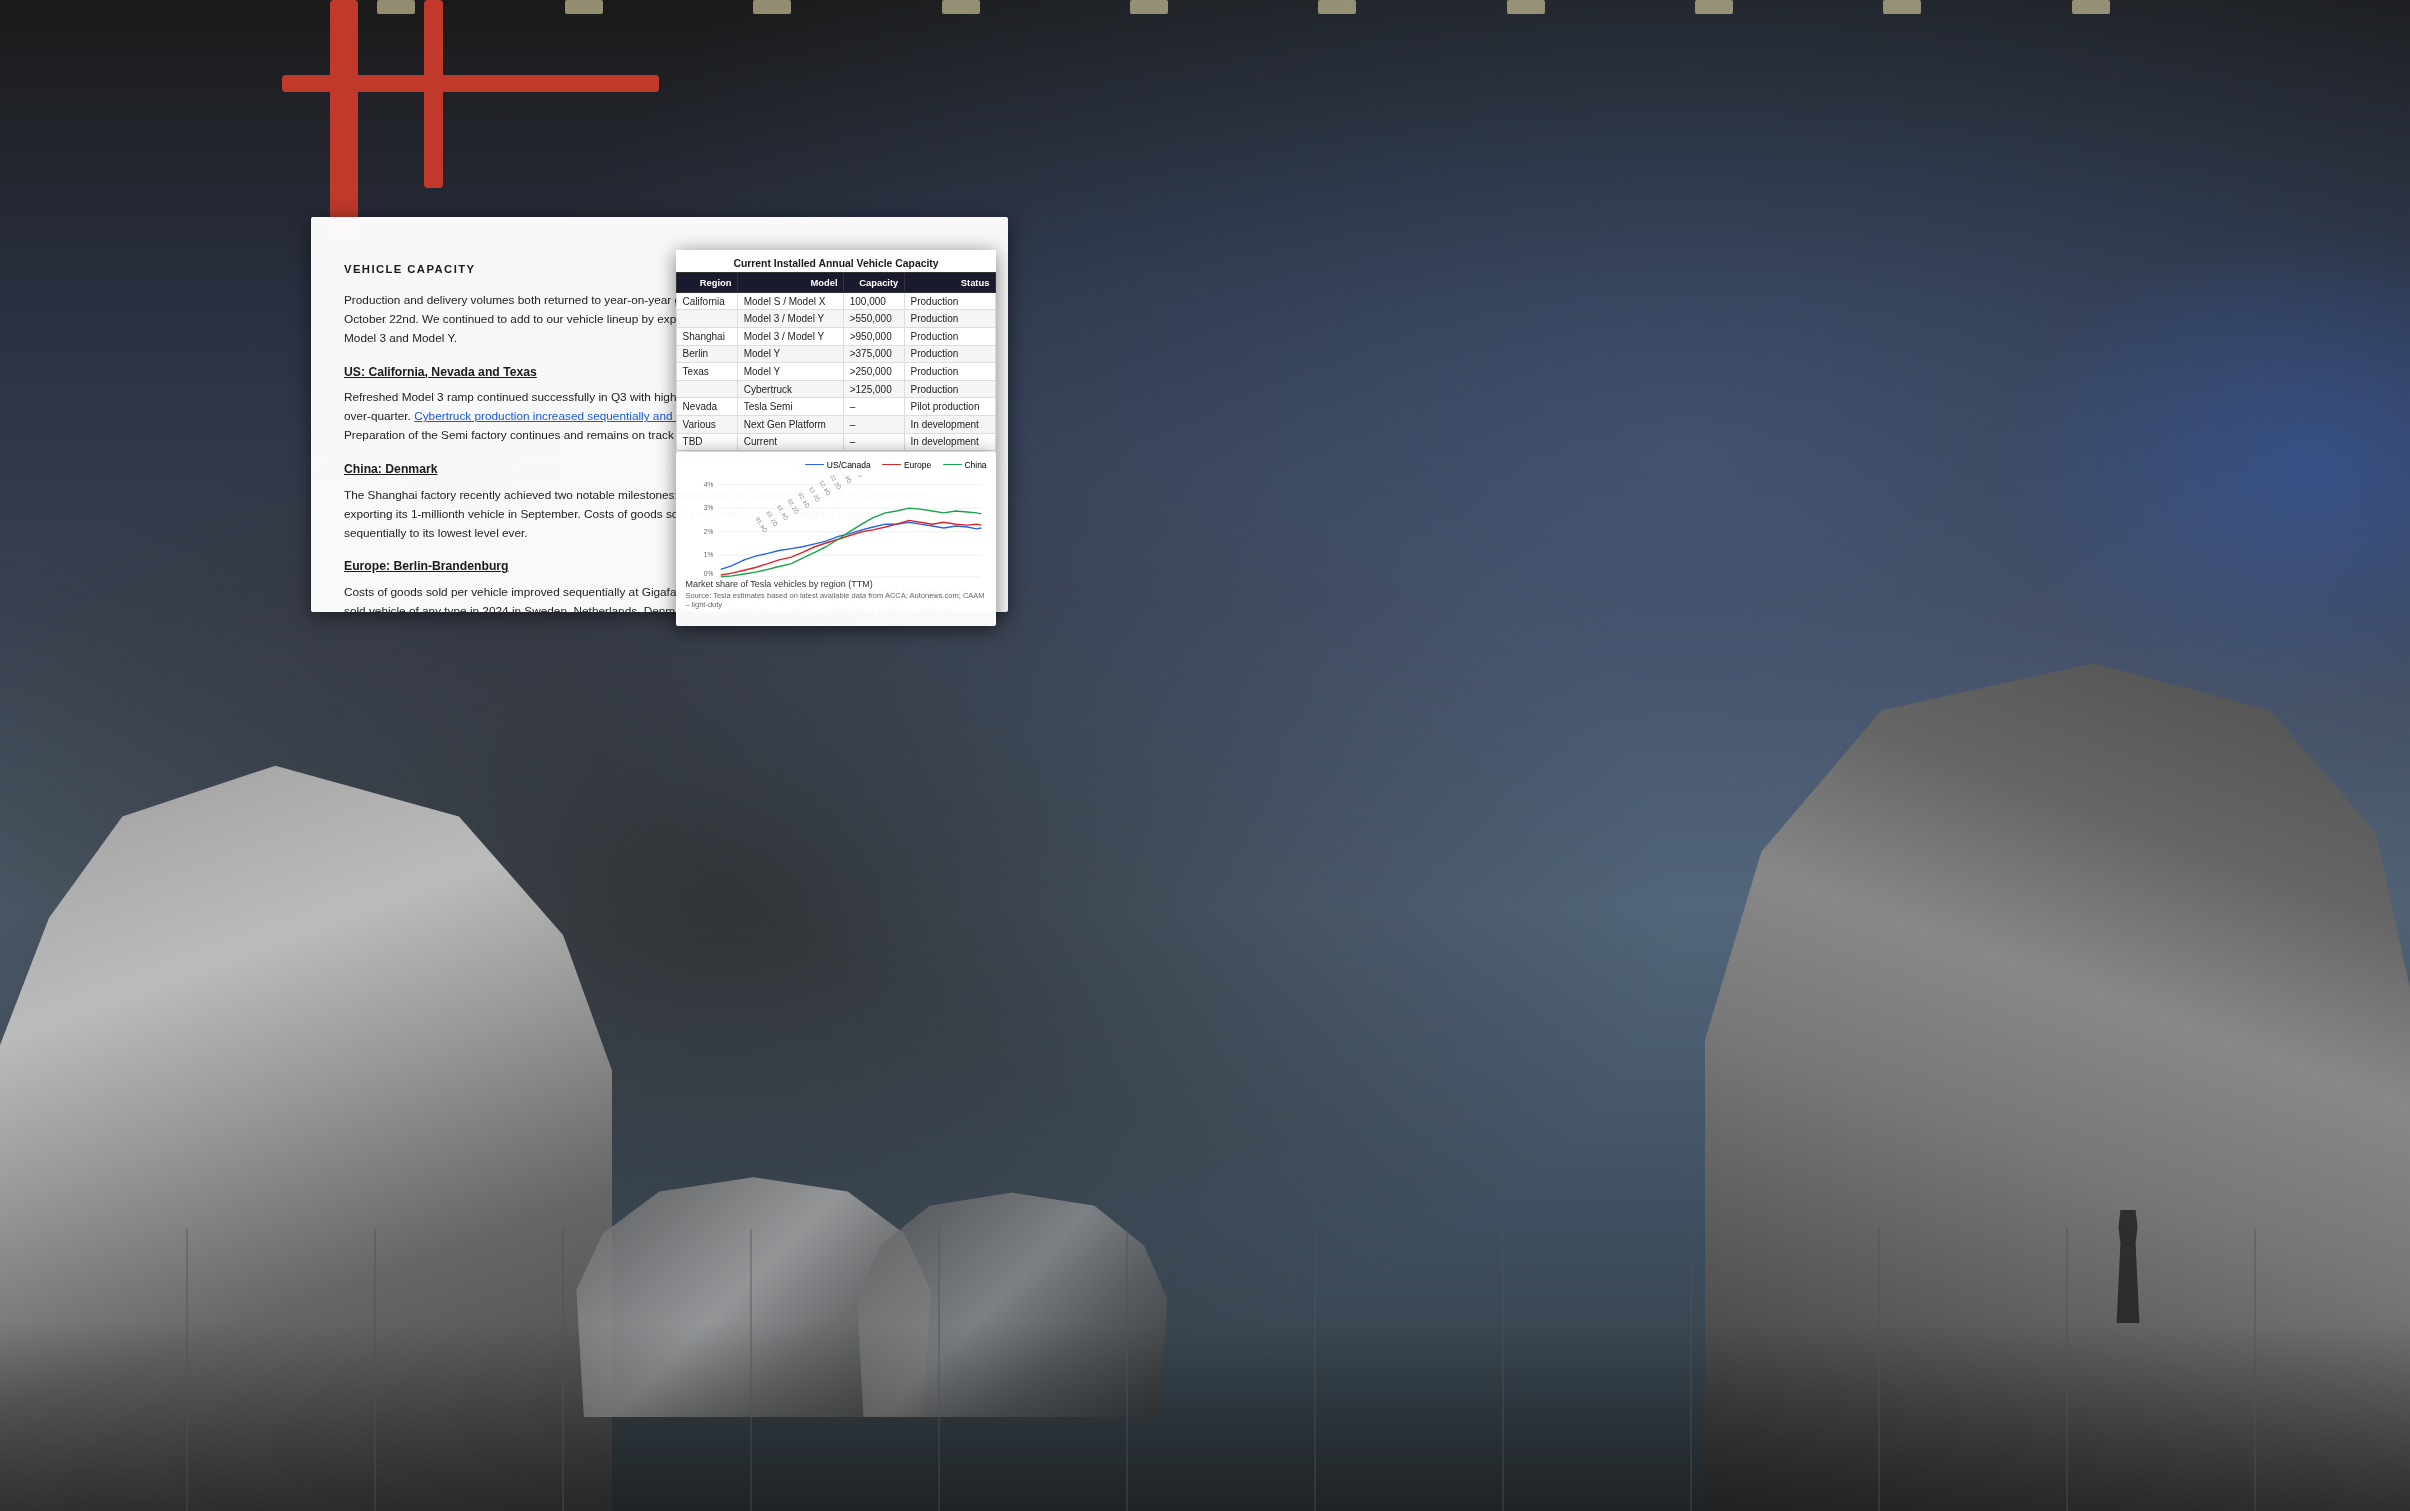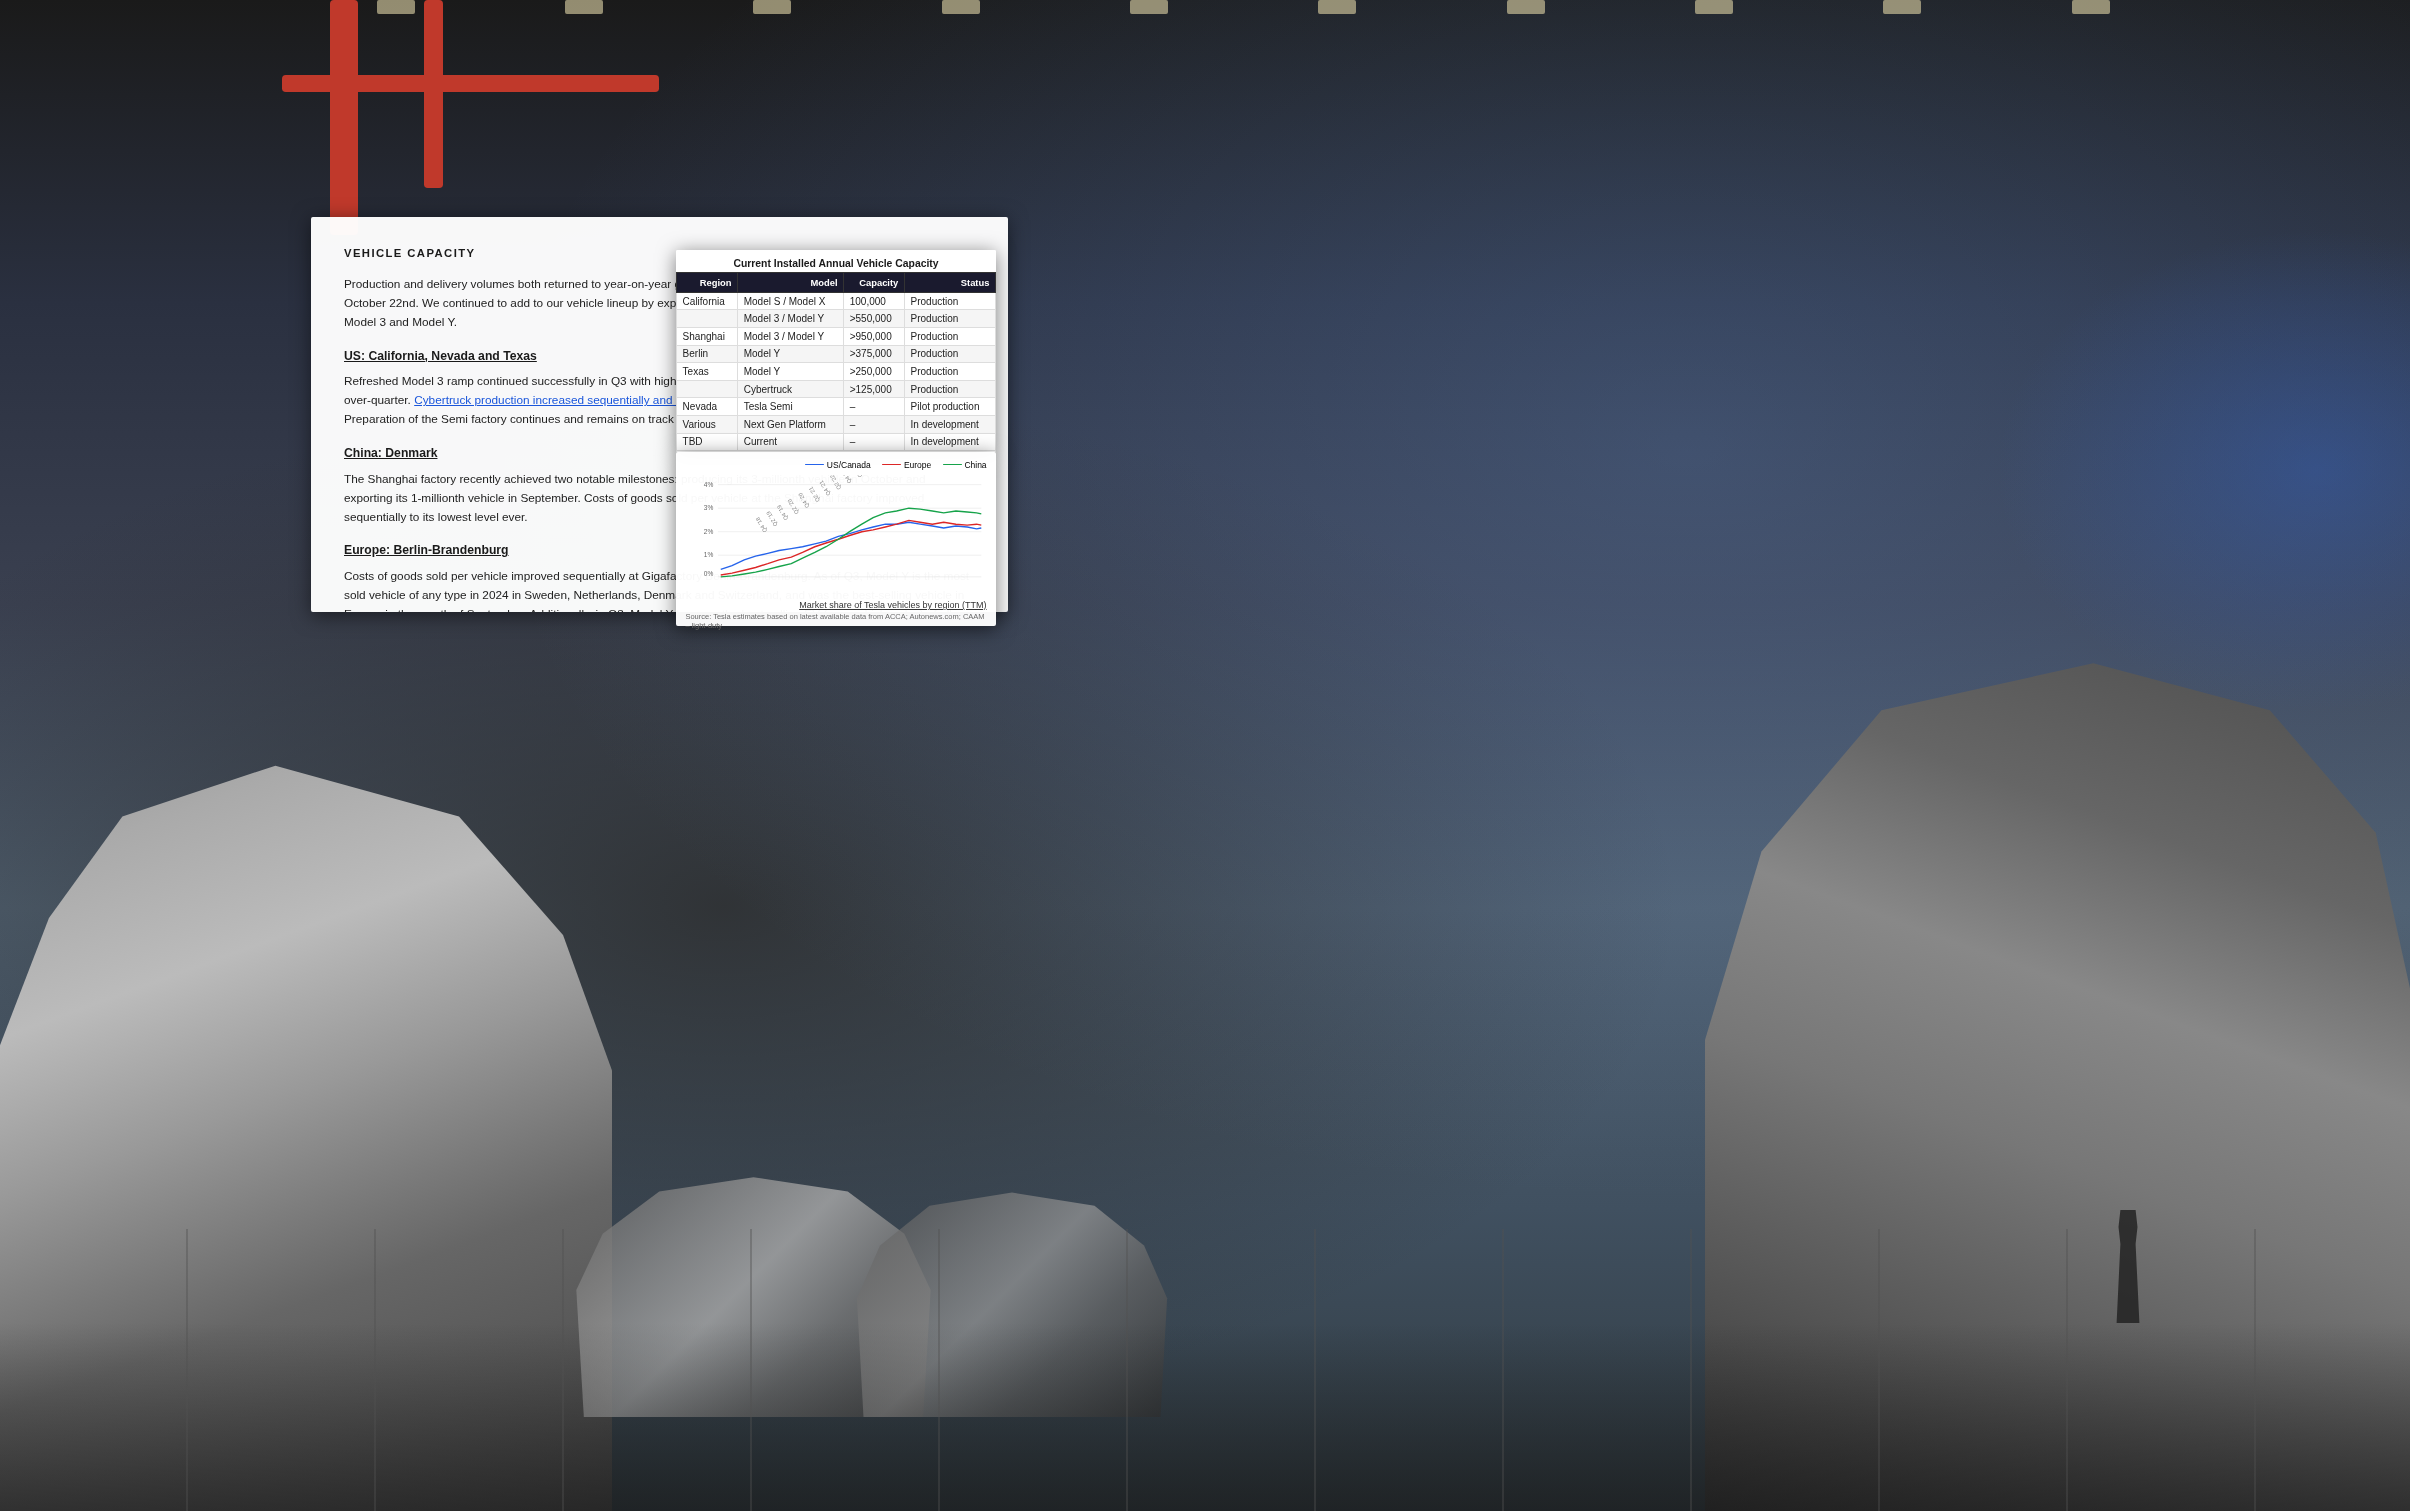--- a/index.html
+++ b/index.html
@@ -78,21 +78,21 @@
 
     
     .document-panel {
       position: absolute;
       top: 217px;
       left: 311px;
       width: 697px;
       height: 395px;
       background: rgba(255, 255, 255, 0.97);
       border-radius: 1.9px;
-      padding: 28px 33px;
+      padding: 44px 33px;
       font-size: 12.2px;
       line-height: 1.5;
       color: #1a1a1a;
       overflow: hidden;
       box-shadow: 0 3.8px 19px rgba(0,0,0,0.5);
     }
 
     .panel-title {
       font-size: 11.3px;
       font-weight: bold;
@@ -210,24 +210,23 @@
     }
 
     .chart-area {
       width: 100%;
       height: 104px;
       position: relative;
     }
 
     .chart-title {
       font-size: 9px;
-      text-align: right;
+      text-align: left;
       color: #333;
-      margin-top: 21px;
-      text-decoration: underline;
+      margin-top: 0;
     }
 
     .chart-source {
       font-size: 7.5px;
       color: #666;
       margin-top: 1.9px;
     }
 
     .person-silhouette {
       position: absolute;

